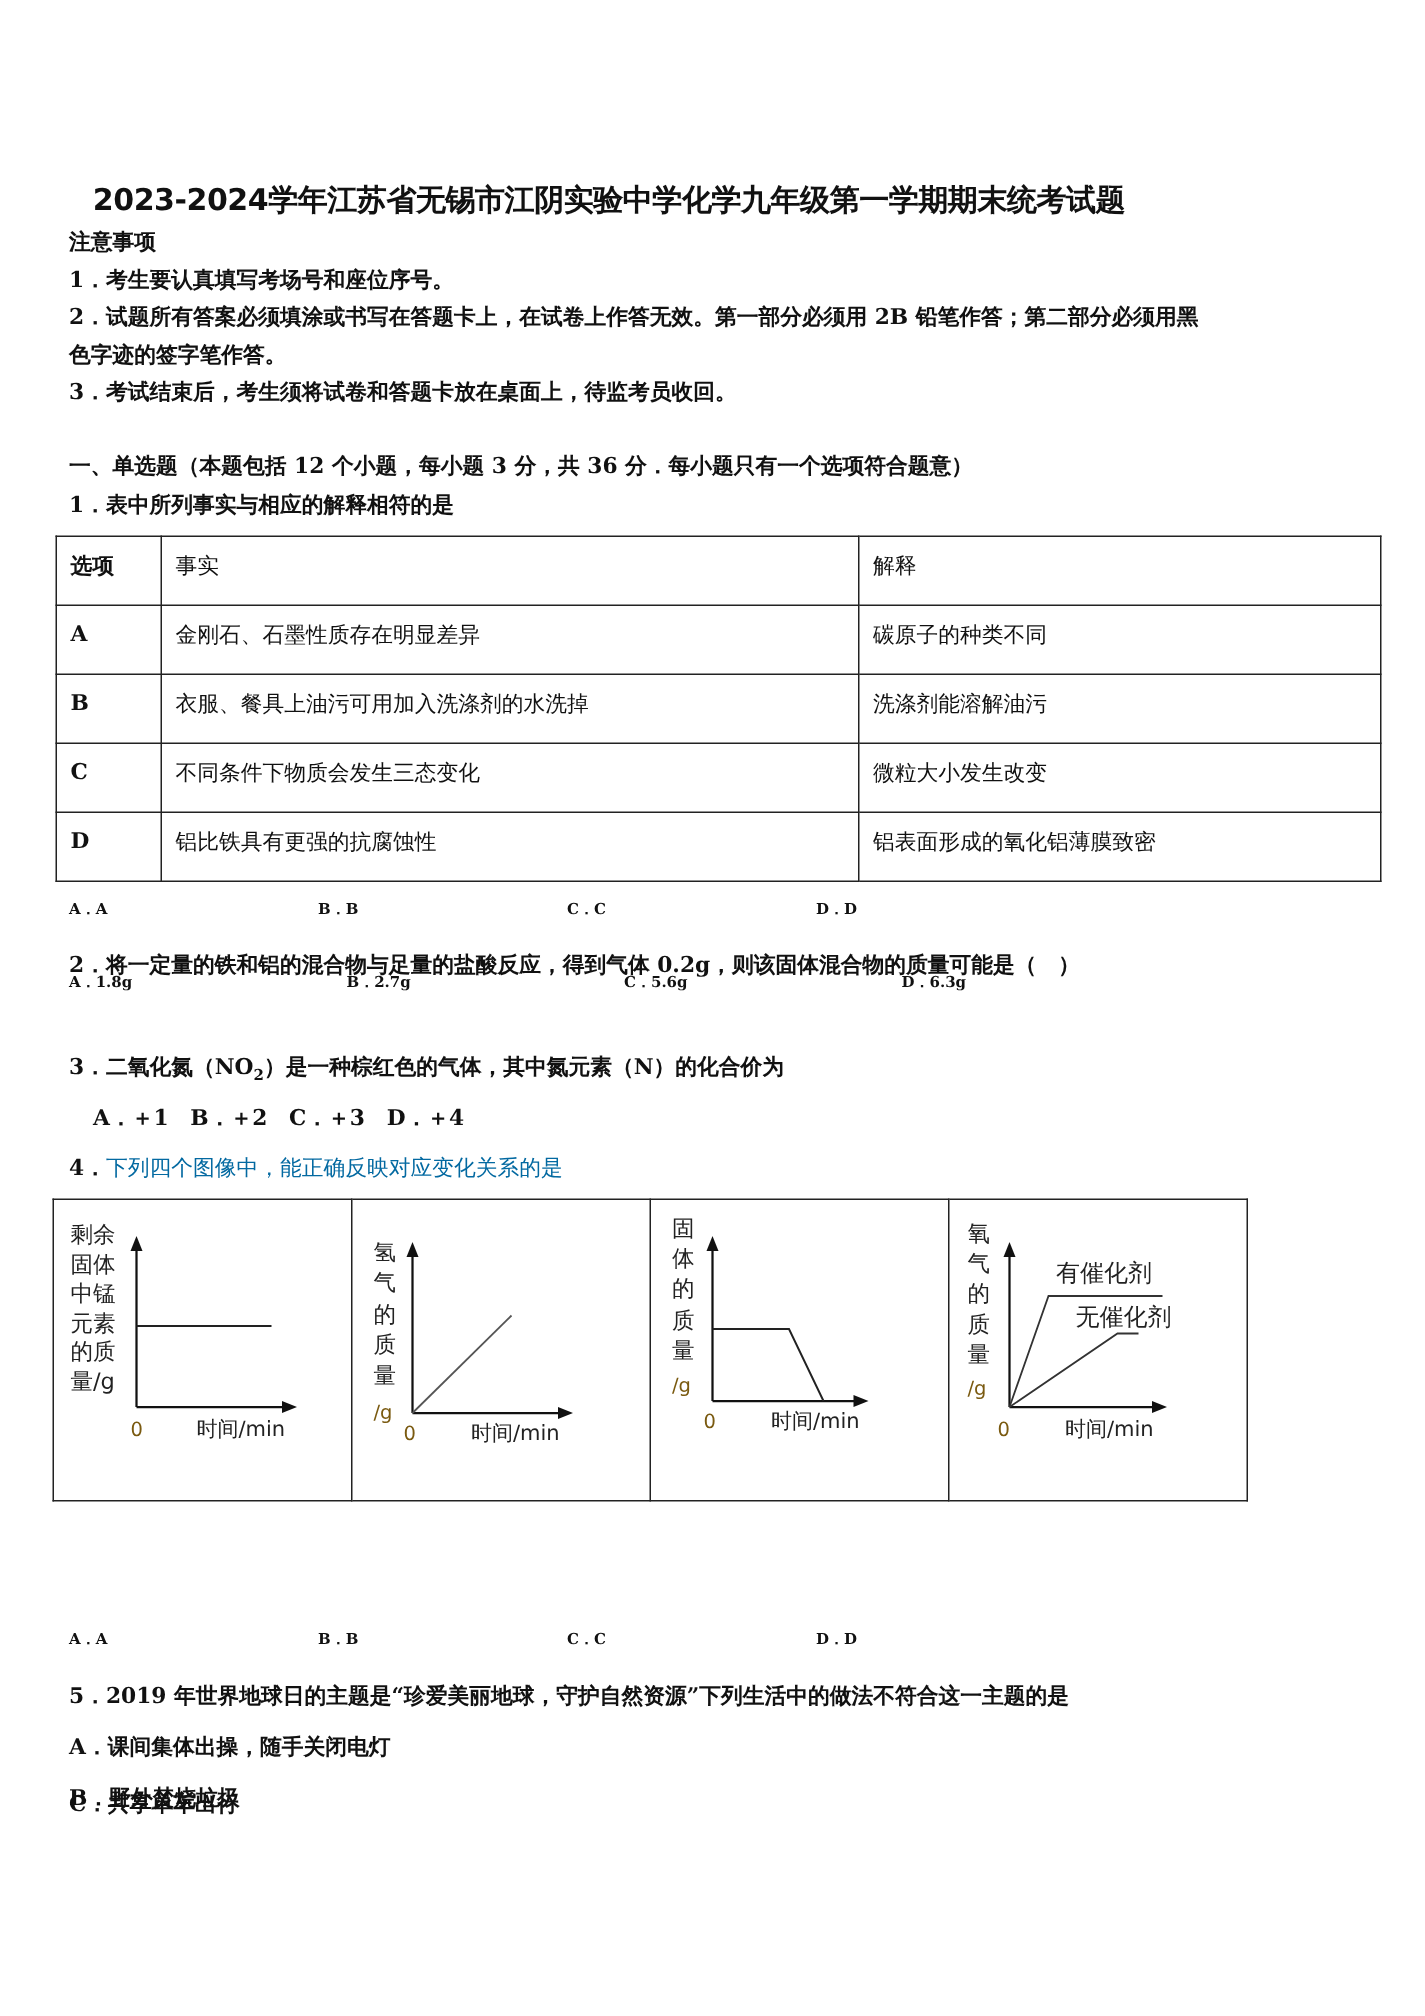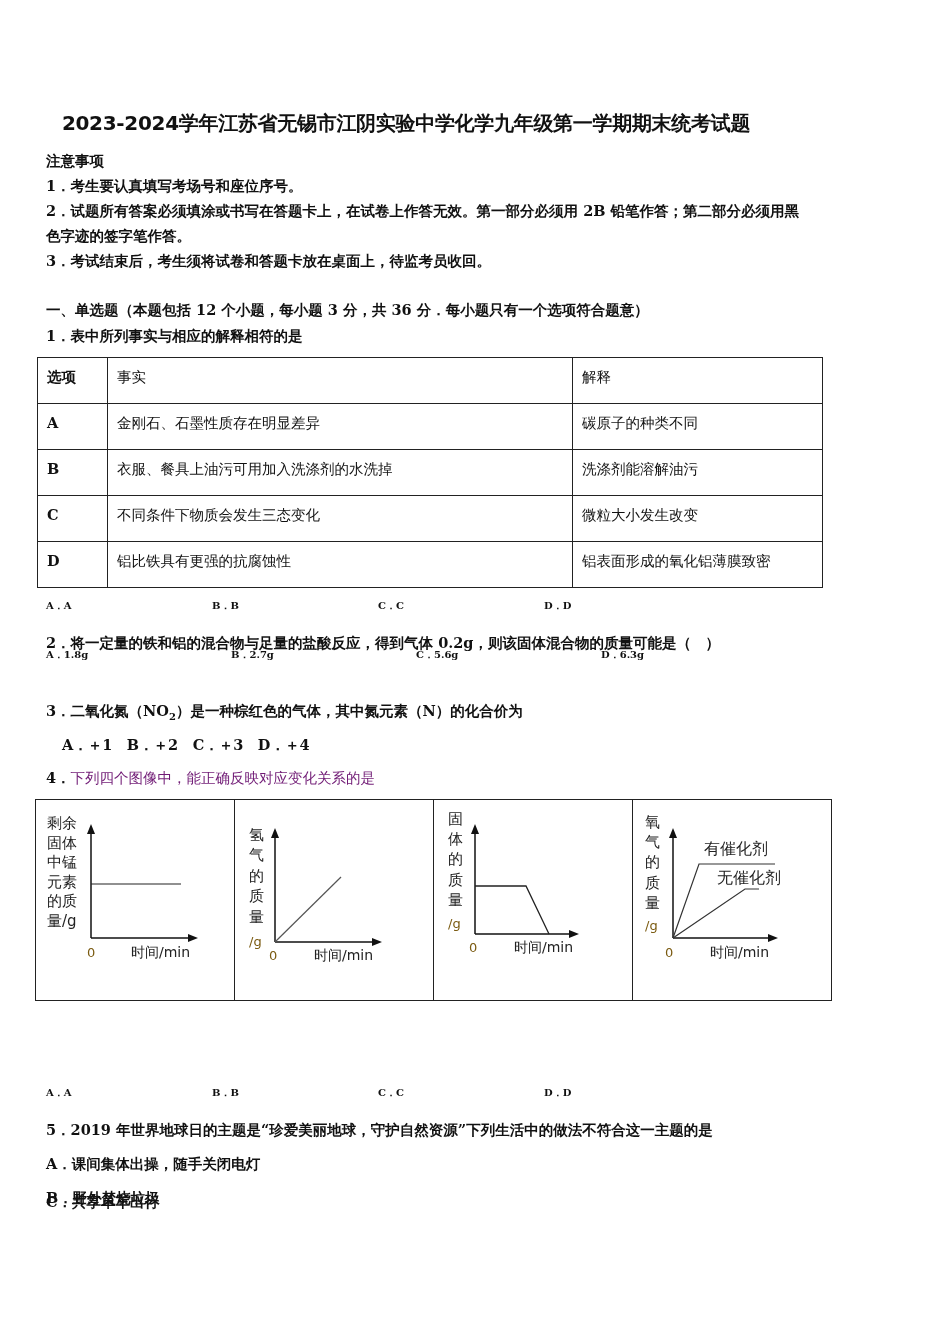--- a/index.html
+++ b/index.html
@@ -1,25 +1,25 @@
 <!DOCTYPE html>
 <html><head>
 <meta charset="utf-8">
 <style>
   html, body { margin: 0; padding: 0; background: #ffffff; }
   body { width: 950px; height: 1344px; position: relative; overflow: hidden;
          font-family: "DejaVu Serif", "Liberation Serif", serif; color: #111; }
   .abs { position: absolute; }
-  .title { left: 0; width: 812px; top: 110px; text-align: center;
+  .title { left: 0; width: 812px; top: 120px; text-align: center;
            font-family: "DejaVu Sans", "Liberation Sans", sans-serif;
            font-weight: bold; font-size: 20px; letter-spacing: -0.3px; }
   .line { font-size: 14.5px; white-space: nowrap; }
   .bold { font-weight: bold; }
-  .gray { color: #701a75; font-weight: normal; }
-  table.q1 { position: absolute; left: 37px; top: 357px; width: 786px;
+  .gray { color: #0369a1; font-weight: normal; }
+  table.q1 { position: absolute; left: 37px; top: 357px; width: 884px;
              border-collapse: collapse; font-size: 14.5px; }
   table.q1 td { border: 1.3px solid #222; height: 46px; vertical-align: top;
                 padding: 10px 8px 0 9px; box-sizing: border-box; }
   table.q1 td.opt { width: 70px; font-weight: bold; }
   table.q1 td.fact { width: 465px; }
   .choices { display: flex; font-size: 10px; font-weight: bold; }
   .choices span { display: inline-block; width: 166px; }
   table.q4 { position: absolute; left: 35px; top: 799px; width: 796px;
              border-collapse: collapse; }
   table.q4 td { border: 1.3px solid #222; width: 199px; padding: 0; box-sizing: border-box; }

